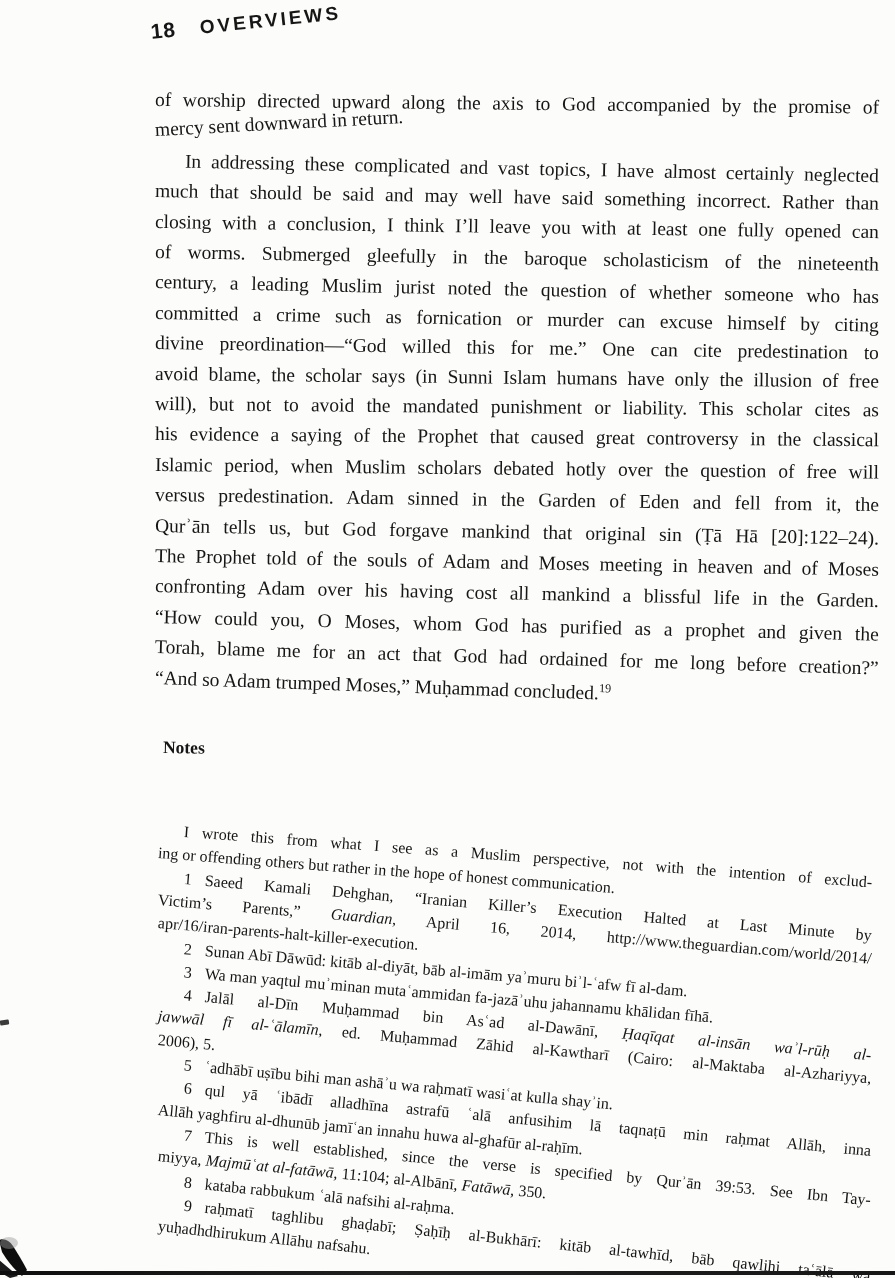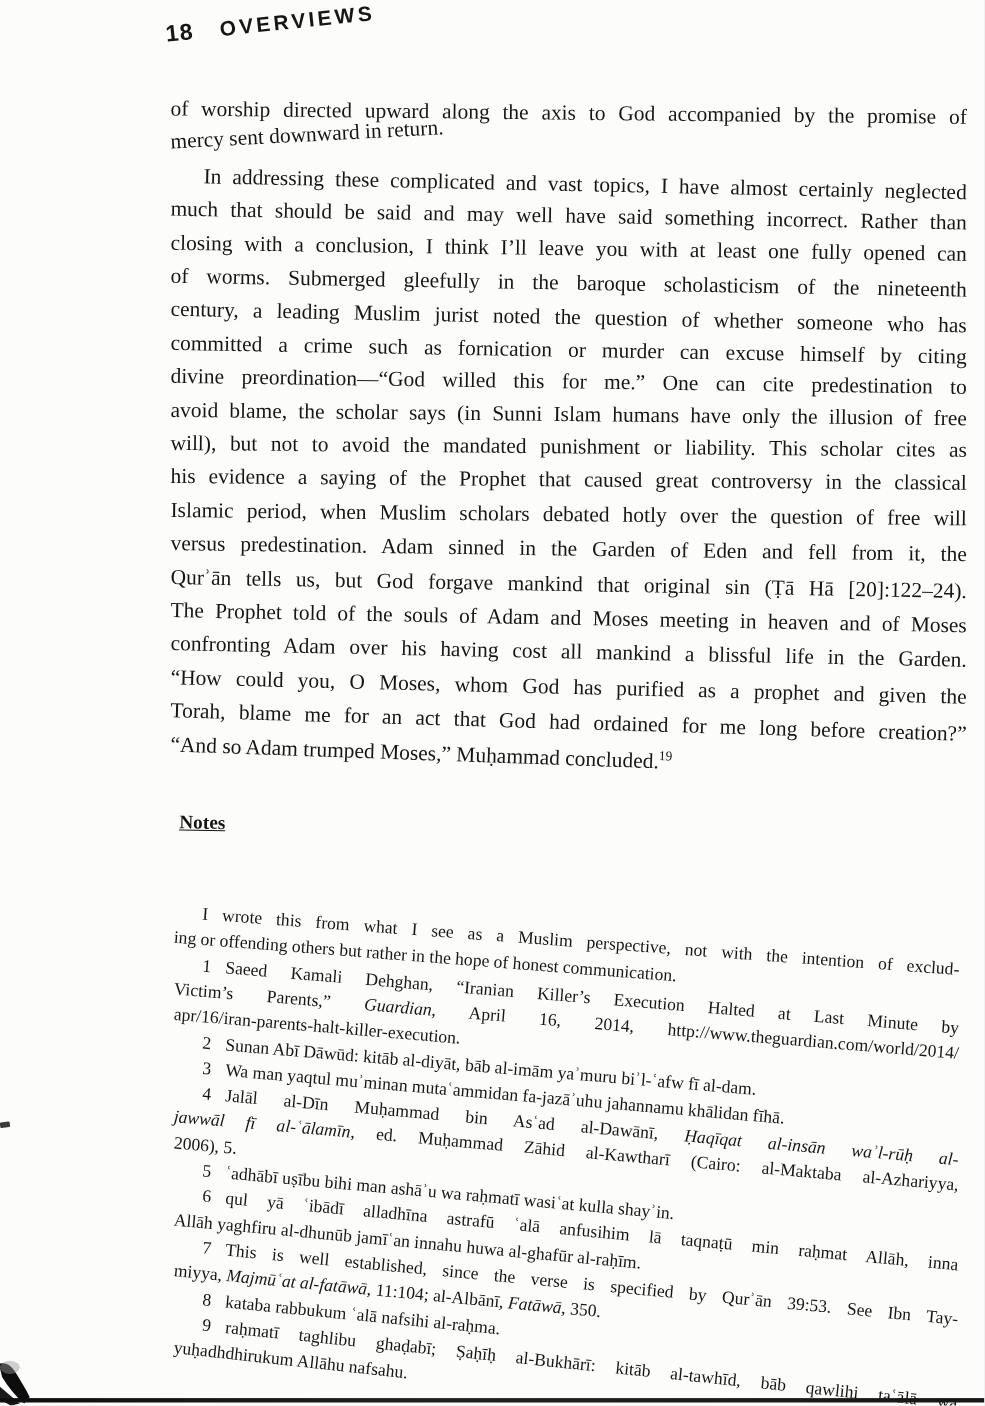--- a/index.html
+++ b/index.html
@@ -27,21 +27,21 @@
   }
   .running-head .head-title{
     font-size:19px;font-weight:600;letter-spacing:3px;
   }
   
   .block{position:absolute;}
   .body-block{left:155px;top:88px;width:724px;font-size:19.5px;}
   .notes-heading{
     position:absolute;left:163px;top:737px;
     font-size:17.5px;font-weight:700;
-    transform:rotate(1deg);transform-origin:0 50%;text-decoration:underline;
+    transform:rotate(1deg);transform-origin:0 50%;
   }
   .notes-block{left:158px;top:820px;width:716px;font-size:16px;}
   .tline{
     position:absolute;left:0;width:100%;
     transform-origin:0 50%;
     line-height:1.25;
     height:1.3em;
     overflow:visible;
   }
   .tline.just{

